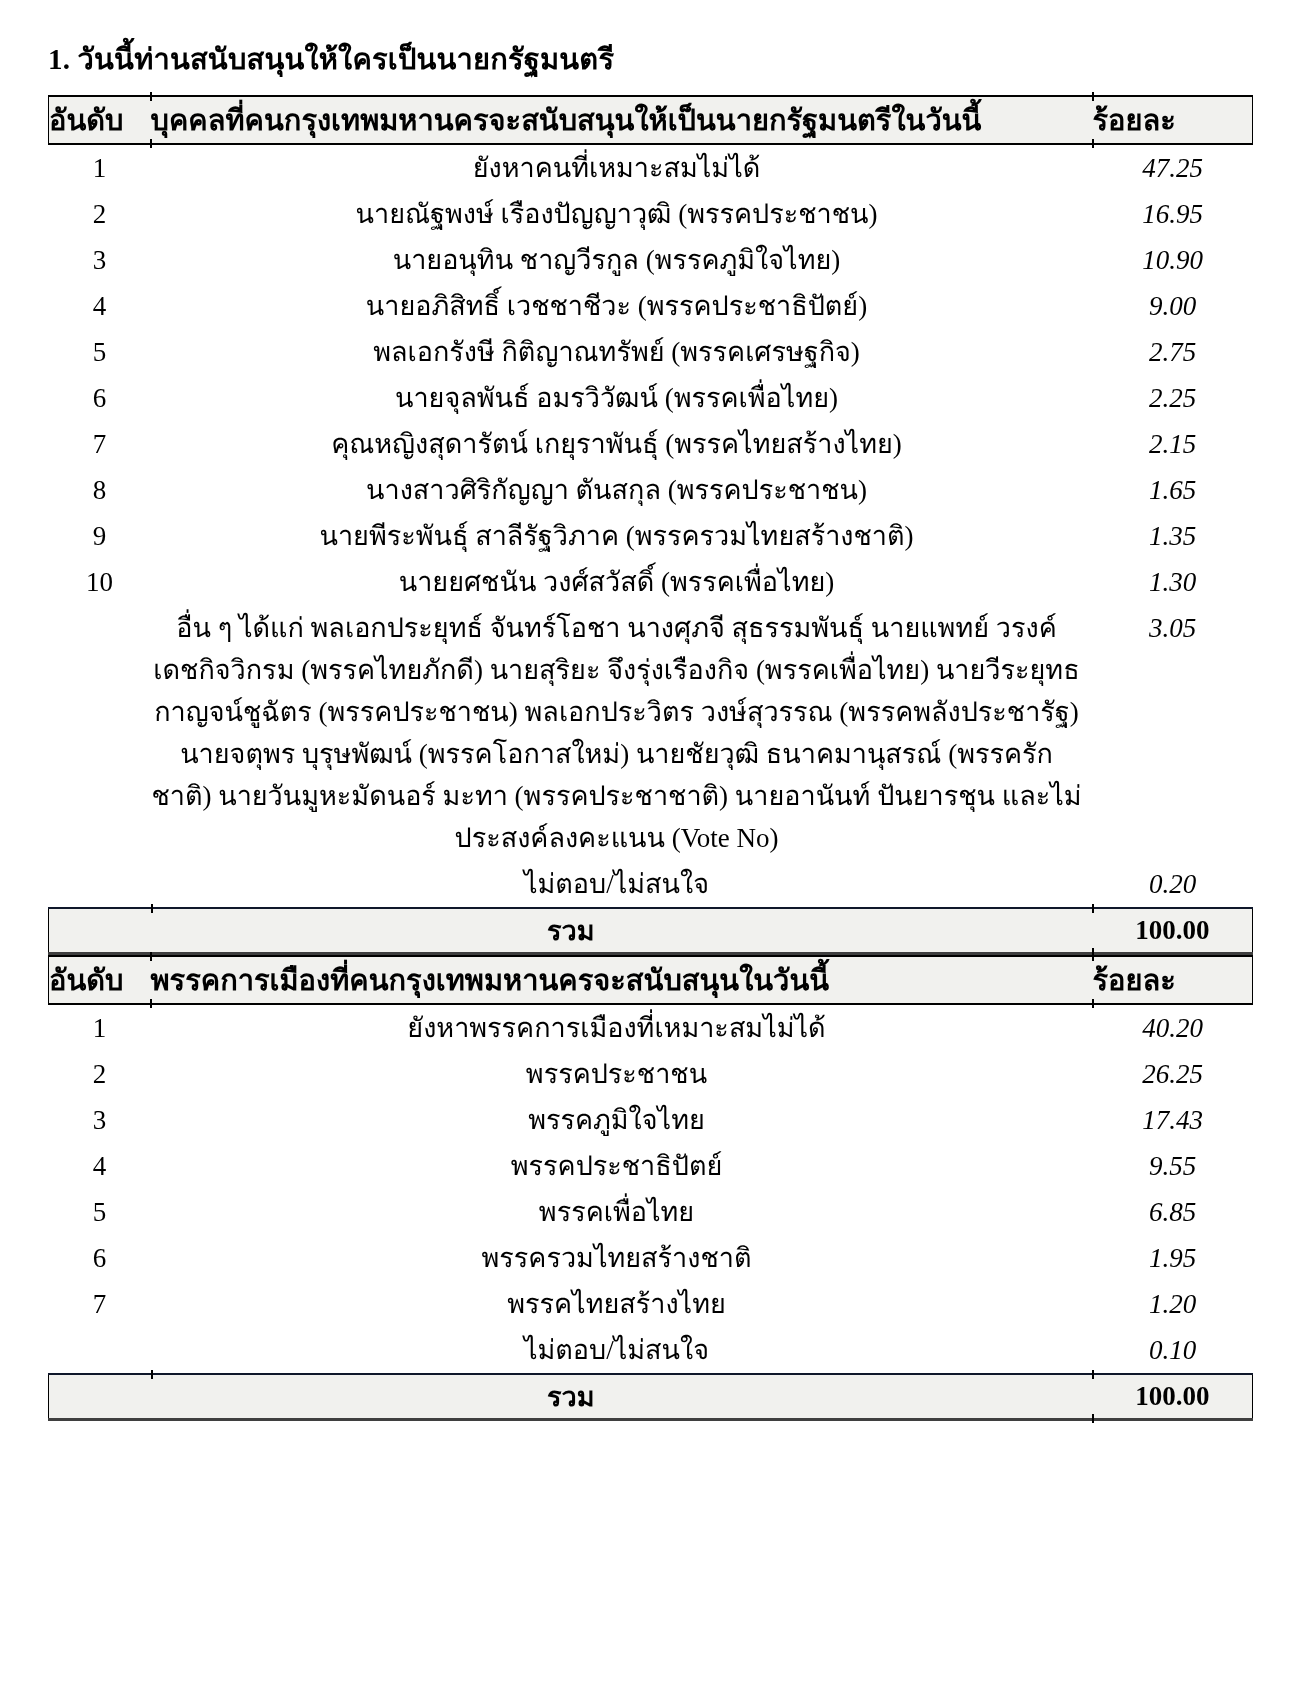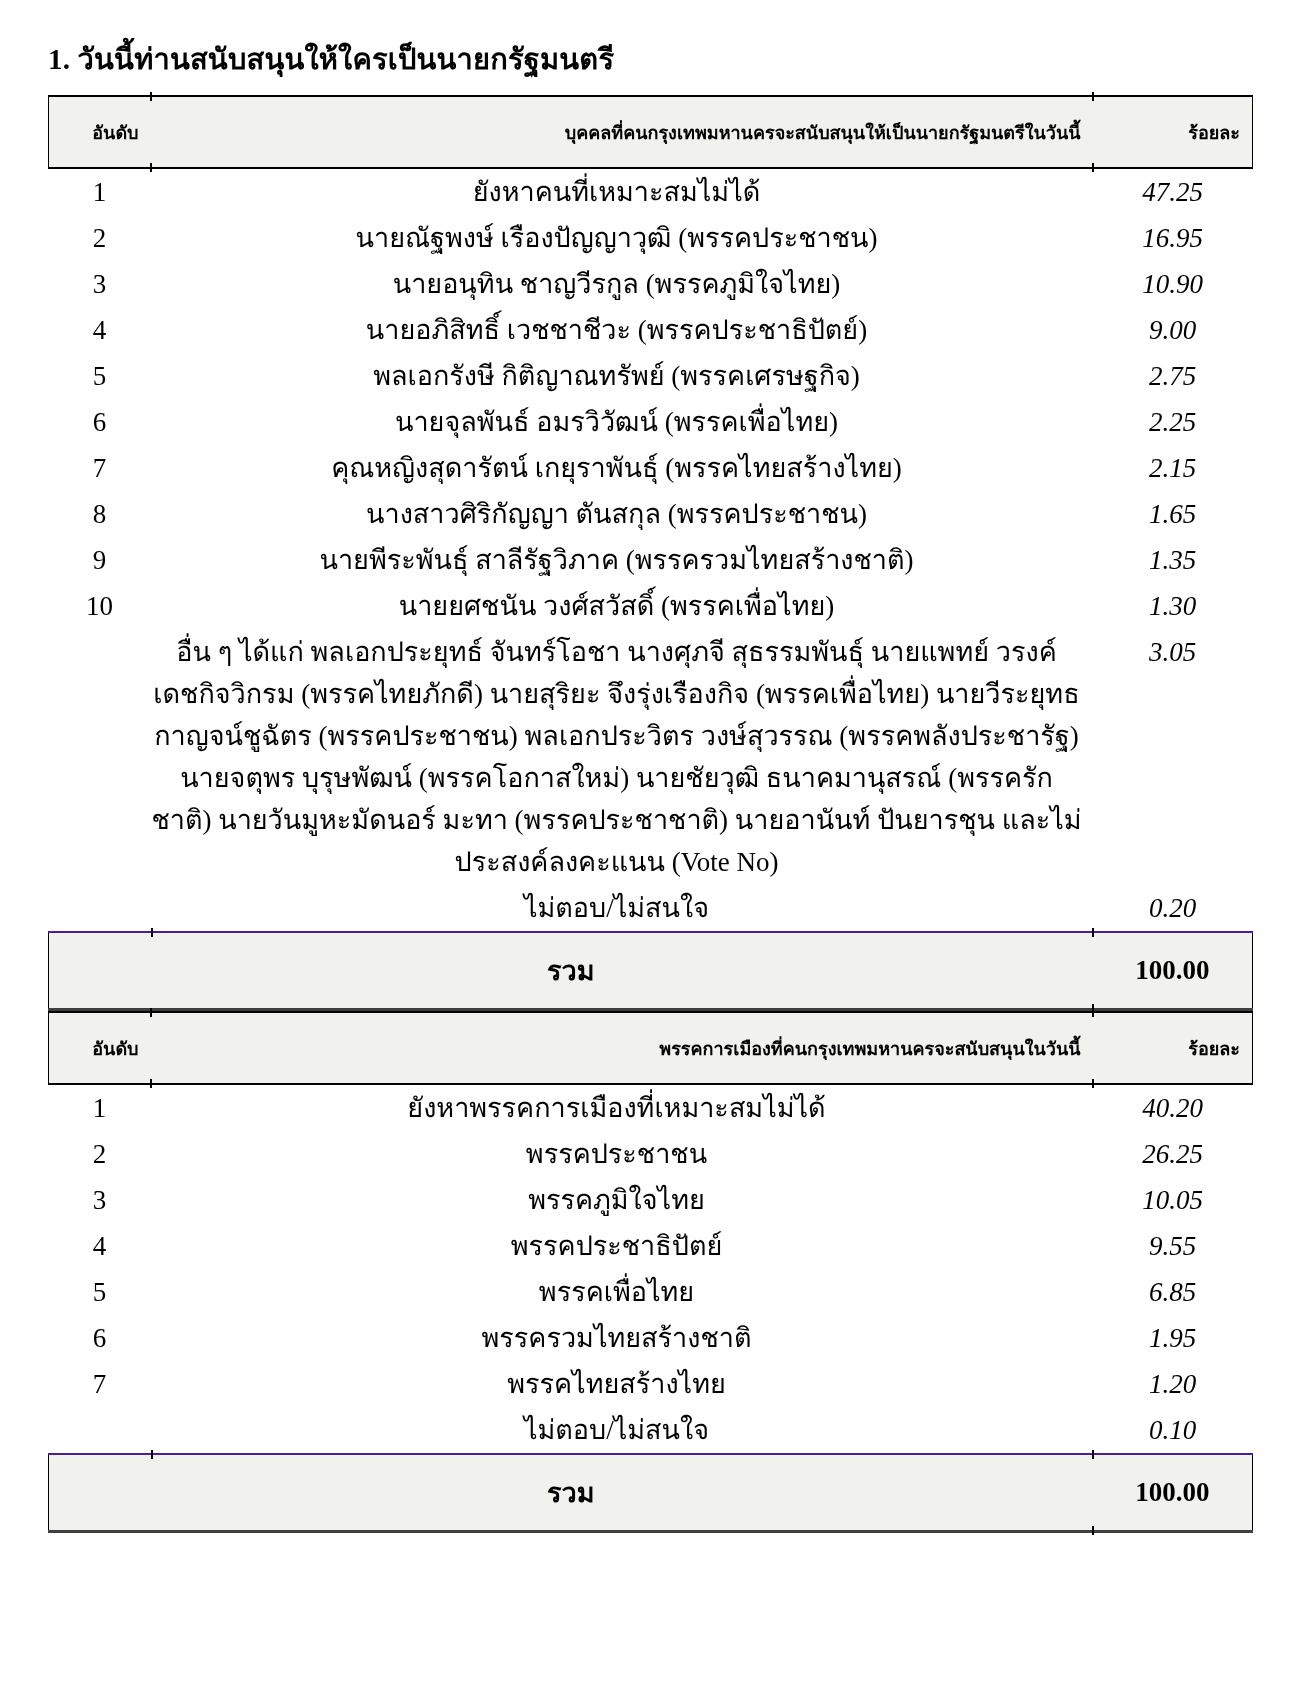--- a/index.html
+++ b/index.html
@@ -26,46 +26,46 @@
     table-layout: fixed;
   }
   col.c-rank { width: 102px; }
   col.c-pct  { width: 160px; }
 
   thead th {
     background: #f1f1ee;
     border-top: 2px solid #000;
     border-bottom: 2px solid #000;
     height: 46px;
-    padding: 12px;
-    font-size: 18px;
+    padding: 0;
+    font-size: 29px;
     font-weight: bold;
-    text-align: right;
+    text-align: left;
     vertical-align: middle;
     position: relative;
   }
   thead th:first-child { border-left: 1px solid #000; }
   thead th:last-child  { border-right: 1px solid #000; }
 
   tbody td {
     padding: 2px 0 2px 0;
     font-size: 27px;
     line-height: 42px;
     vertical-align: top;
   }
   td.rank { text-align: center; }
   td.name { text-align: center; padding-right: 10px; }
   td.pct  { text-align: center; font-style: italic; }
 
   tfoot td {
     background: #f1f1ee;
-    border-top: 2px solid #4c1d95;
+    border-top: 2px solid #0f172a;
     border-bottom: 3px solid #3f3f3f;
     height: 42px;
-    padding: 16px;
+    padding: 0;
     font-size: 27px;
     font-weight: bold;
     vertical-align: middle;
     position: relative;
   }
   tfoot td.total-label { text-align: center; border-left: 1px solid #000; }
   tfoot td.total-value { text-align: center; border-right: 1px solid #000; }
 
   
   .tick-b::after, .tick-t::before {
@@ -204,21 +204,21 @@
 
   <tr>
     <td class="rank">2</td>
     <td class="name">พรรคประชาชน</td>
     <td class="pct">26.25</td>
   </tr>
 
   <tr>
     <td class="rank">3</td>
     <td class="name">พรรคภูมิใจไทย</td>
-    <td class="pct">10.05</td>
+    <td class="pct">17.43</td>
   </tr>
 
   <tr>
     <td class="rank">4</td>
     <td class="name">พรรคประชาธิปัตย์</td>
     <td class="pct">9.55</td>
   </tr>
 
   <tr>
     <td class="rank">5</td>

